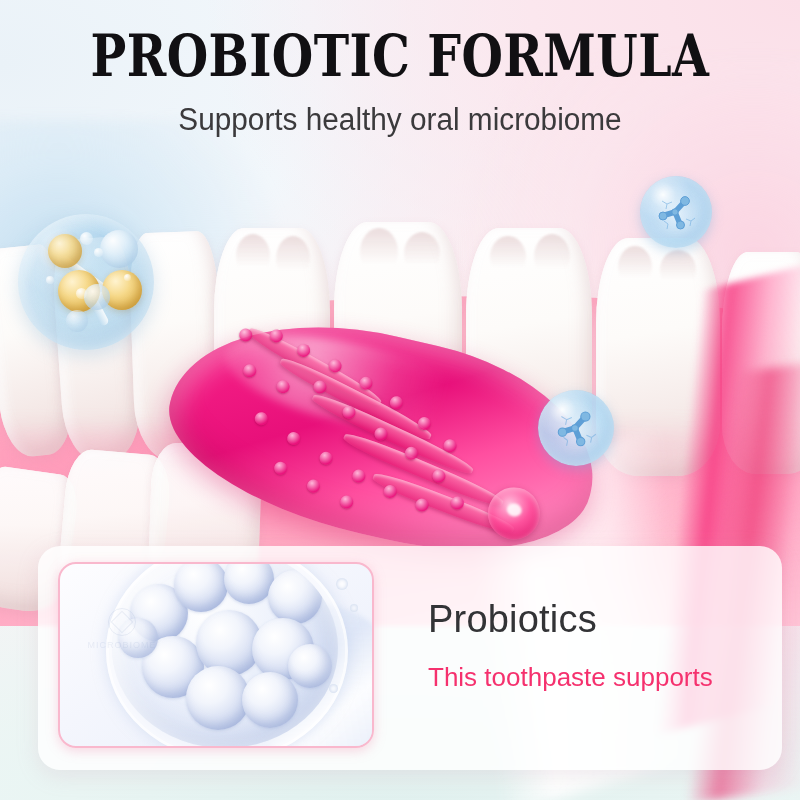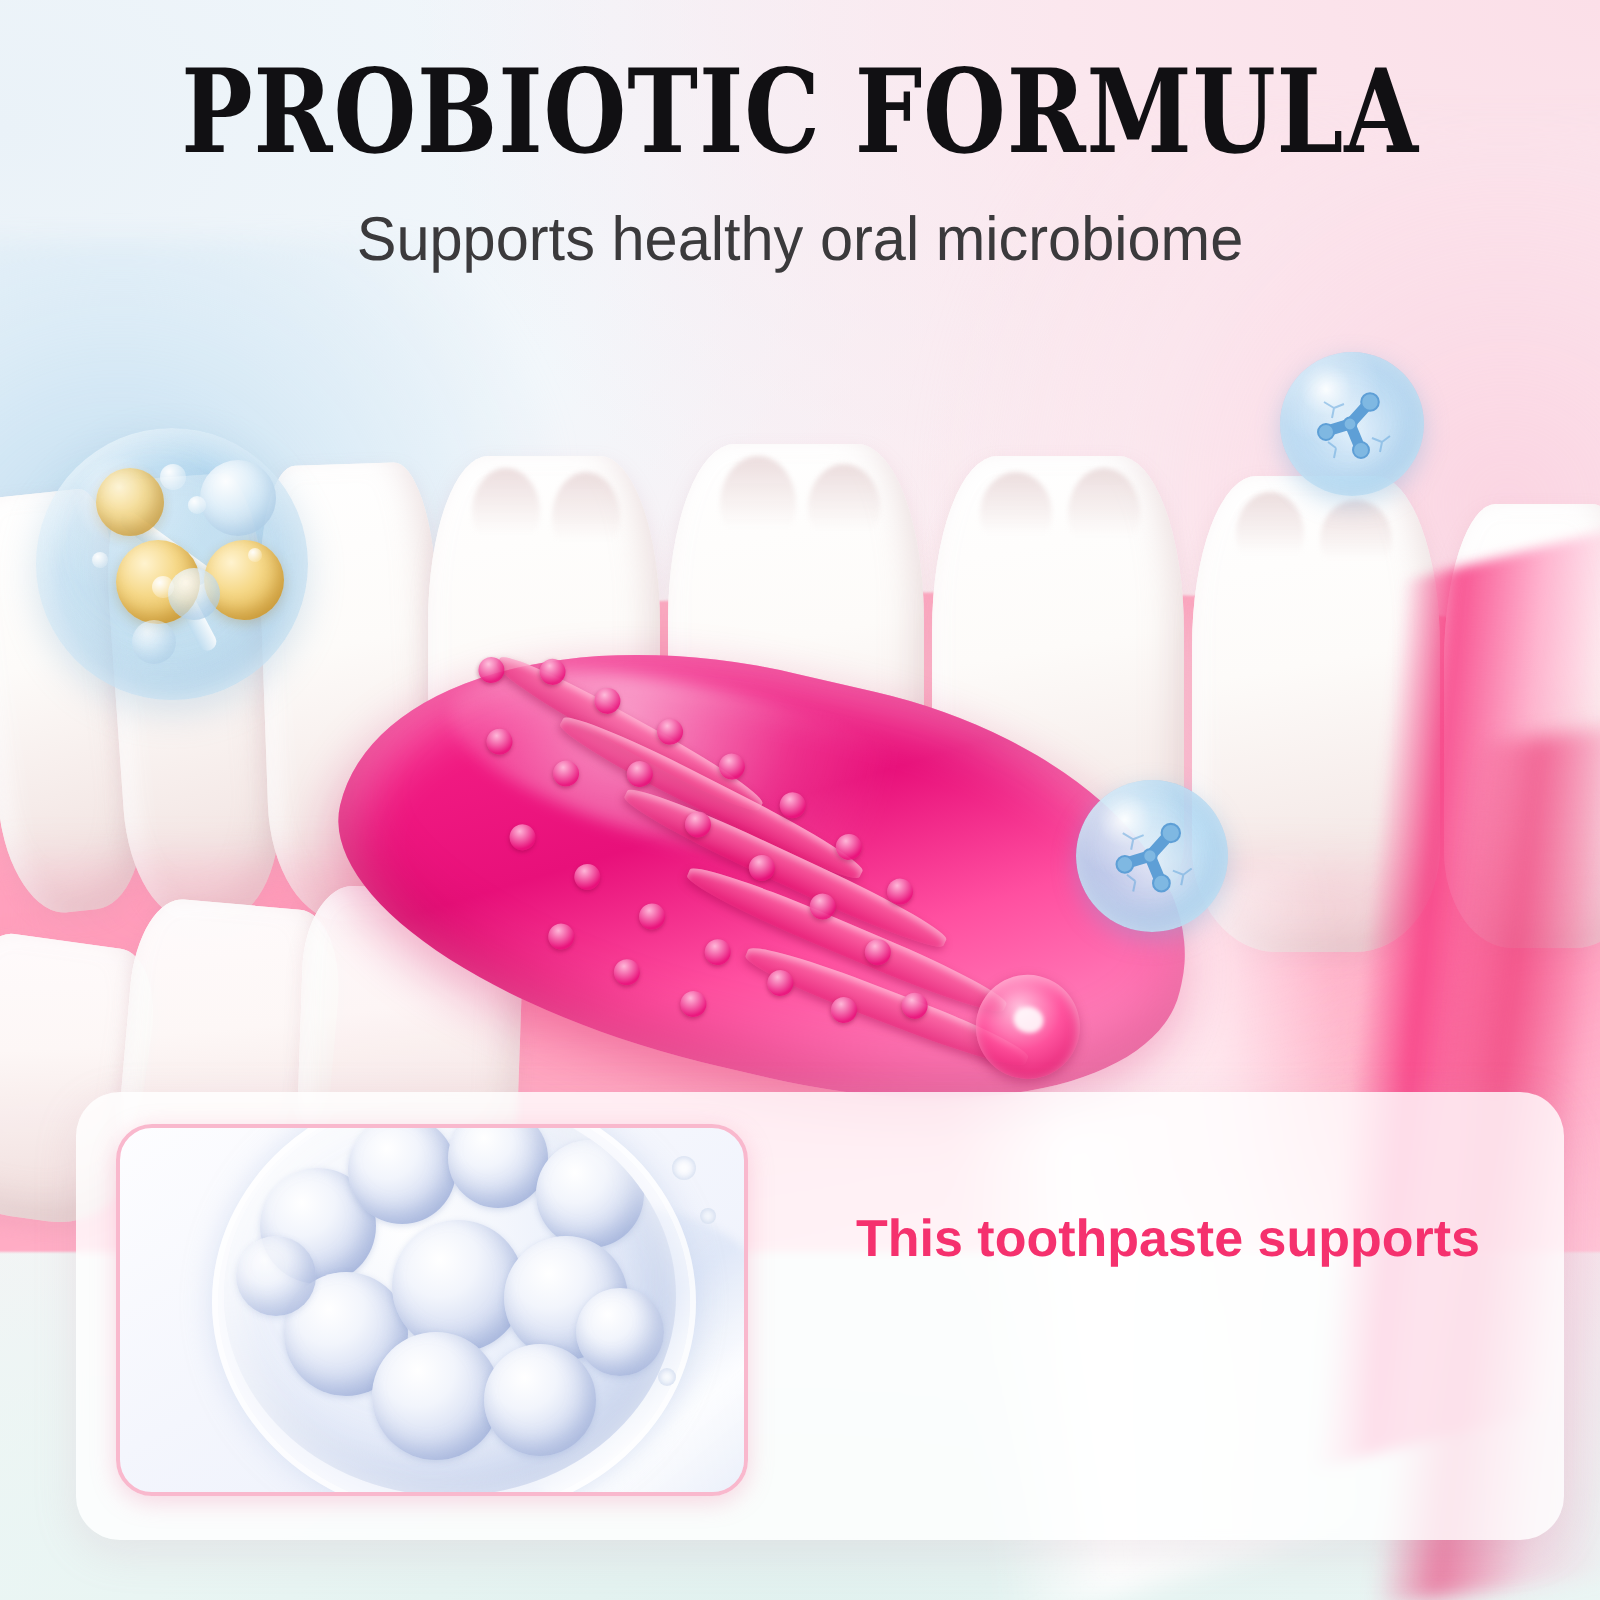--- a/index.html
+++ b/index.html
@@ -143,21 +143,21 @@
   .glass-drop{position:absolute;border-radius:50%;background:rgba(255,255,255,0.8);
     box-shadow:inset 0 0 4px rgba(170,190,225,0.7);}
   .panel-watermark{position:absolute;left:20px;top:44px;width:84px;height:62px;
     opacity:0.16;color:#8fa3c9;font-size:9px;text-align:center;line-height:11px;letter-spacing:1px;}
   .panel-watermark .wm-ring{width:26px;height:26px;border-radius:50%;border:1.5px solid currentColor;margin:0 auto 4px;position:relative;}
   .panel-watermark .wm-ring::after{content:"";position:absolute;left:5px;top:5px;right:5px;bottom:5px;
     border:1px solid currentColor;transform:rotate(45deg);}
 
   .card-text{position:absolute;left:428px;top:596px;width:340px;}
   .card-title{font-size:38px;line-height:46px;color:#333336;font-weight:400;letter-spacing:0.2px;}
-  .card-desc{margin-top:8px;font-size:26px;line-height:30px;color:#f5316e;font-weight:700;}
+  .card-desc{margin-top:20px;font-size:26px;line-height:30px;color:#f5316e;font-weight:400;}
   .card-desc span{display:block;}
 </style>
 </head>
 <body>
 
 <div class="stage">
 
   <div class="bg-base"></div>
   <div class="bg-blue-left"></div>
   <div class="bg-blue-left2"></div>
@@ -310,21 +310,26 @@
       <div class="cell" style="left:140px;top:70px;width:62px;height:62px;"></div>
       <div class="cell" style="left:74px;top:118px;width:64px;height:64px;"></div>
       <div class="cell" style="left:130px;top:124px;width:56px;height:56px;"></div>
       <div class="cell" style="left:176px;top:96px;width:44px;height:44px;"></div>
       <div class="cell" style="left:6px;top:70px;width:40px;height:40px;opacity:0.8;"></div>
     </div>
     <div class="glass-ring"></div>
     <div class="glass-drop" style="right:24px;top:14px;width:12px;height:12px;"></div>
     <div class="glass-drop" style="right:14px;top:40px;width:8px;height:8px;"></div>
     <div class="glass-drop" style="right:34px;top:120px;width:9px;height:9px;"></div>
+    <div class="panel-watermark">
+      <div class="wm-ring"></div>
+      <div>MICROBIOME</div>
+    </div>
   </div>
 
   <div class="card-text">
+    <div class="card-title">Probiotics</div>
     <div class="card-desc">
       <span>This toothpaste supports</span>
     </div>
   </div>
 
 </div>
 
 </body></html>

